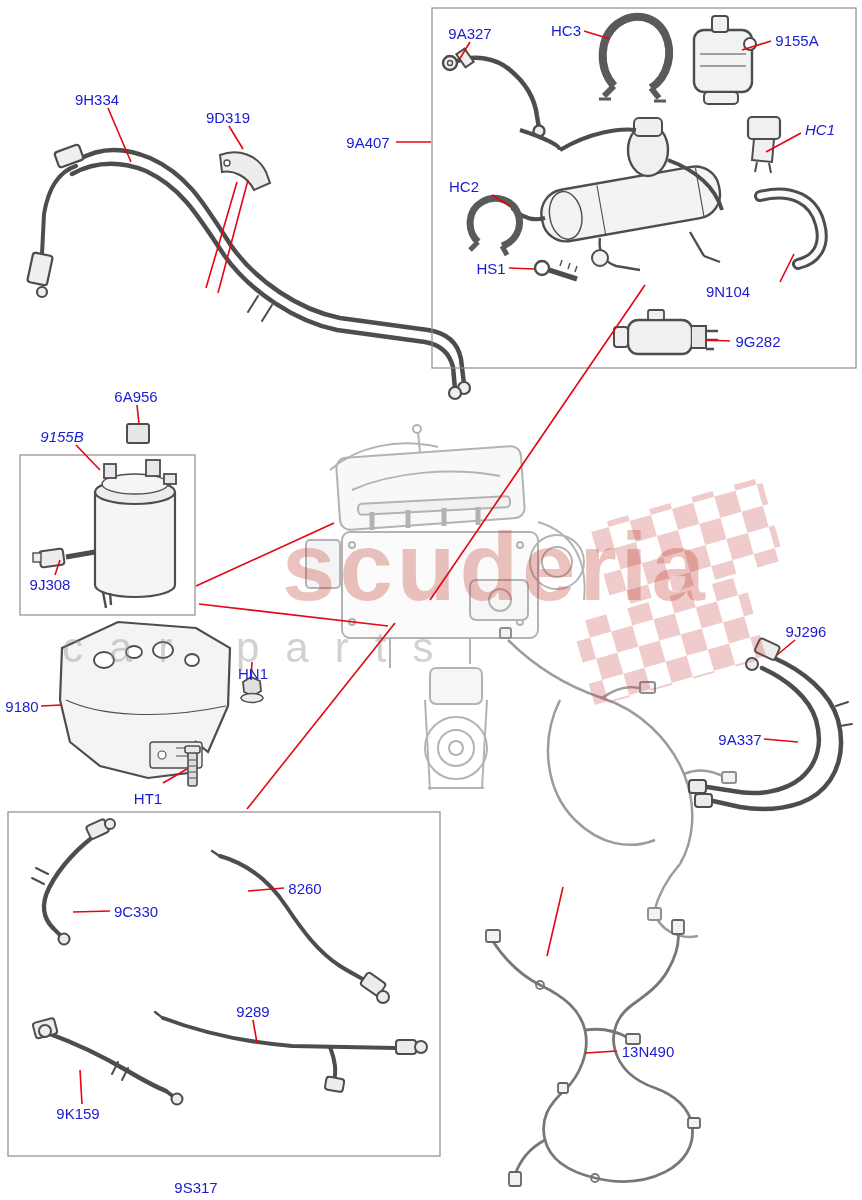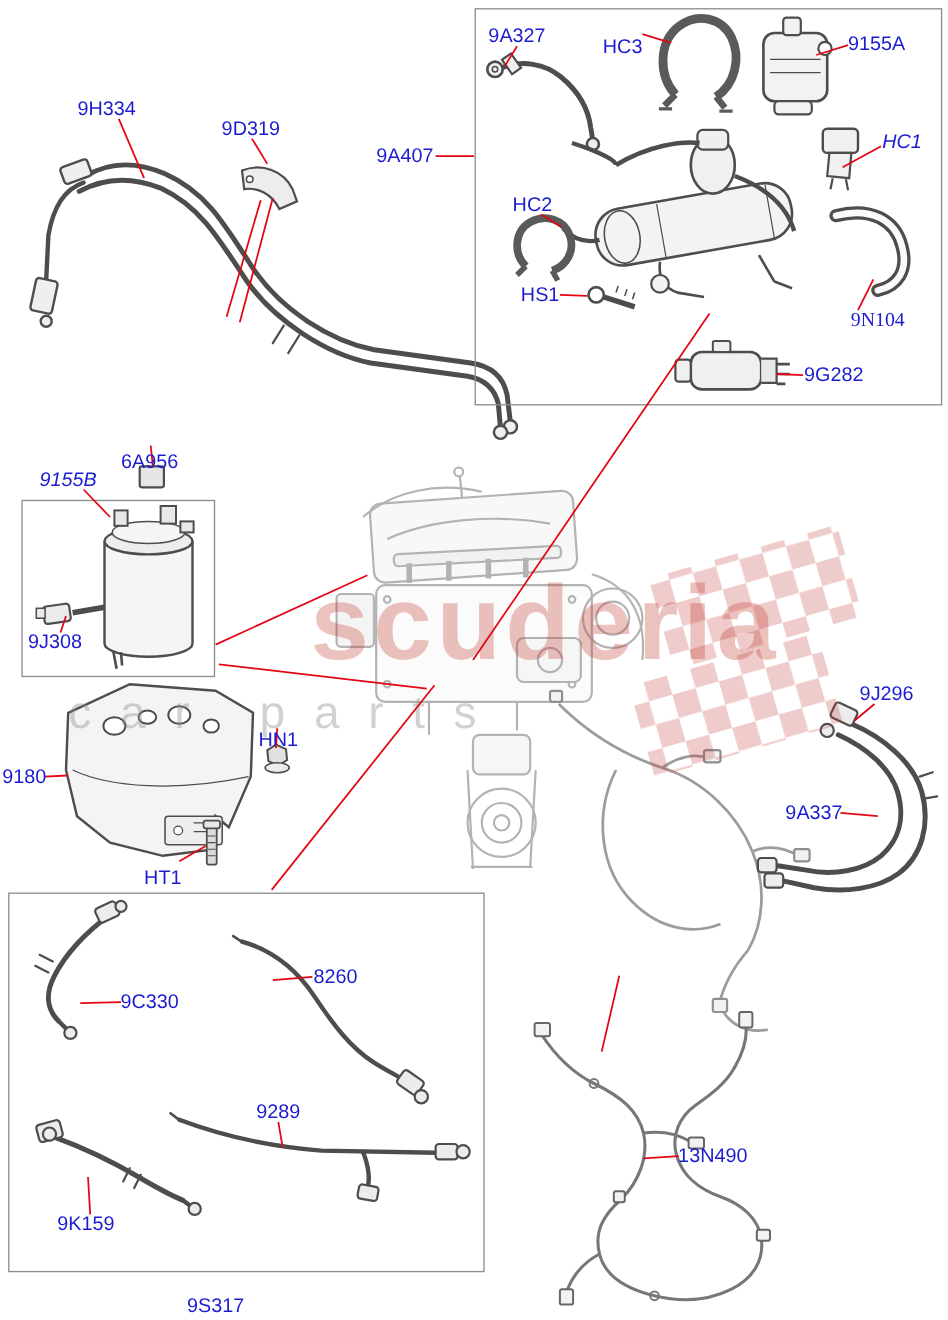--- a/index.html
+++ b/index.html
@@ -1,21 +1,21 @@
 <!DOCTYPE html>
 <html style="--label-color: #1b1bd0; --leader-color: #e30613;"><head>
 <meta charset="utf-8">
 <style>
   html,body{margin:0;padding:0;background:#fff;}
   #stage{position:relative;width:862px;height:1200px;background:#ffffff;overflow:hidden;
          font-family:"Liberation Sans",sans-serif;}
   #parts-svg,#overlay-svg,#watermark-layer{position:absolute;left:0;top:0;width:862px;height:1200px;pointer-events:none;}
   #label-layer{position:absolute;left:0;top:0;width:862px;height:1200px;}
   .part-label{position:absolute;transform:translate(-50%,-50%);
-              color:var(--label-color,#1b1bd0);font-size:18px;white-space:nowrap;cursor:pointer;}
+              color:var(--label-color,#1b1bd0);font-size:15px;white-space:nowrap;cursor:pointer;}
   .leader-line{fill:none;stroke:var(--leader-color,#e30613);stroke-width:1.6;}
   .panel-box{fill:none;stroke:#8c8c8c;stroke-width:1.2;}
   .wm-brand{position:absolute;left:282px;top:512px;font-size:96px;font-weight:bold;
             color:#c0392b;opacity:0.30;letter-spacing:4px;}
   .wm-tagline{position:absolute;left:62px;top:624px;font-size:42px;color:#8f8f8f;
               opacity:0.40;letter-spacing:26px;white-space:nowrap;}
 </style>
 </head>
 <body>
 
@@ -309,29 +309,29 @@
       <polyline points="284,888 248,891" class="leader-line"></polyline>
       <polyline points="253,1020 257,1043" class="leader-line"></polyline>
       <polyline points="82,1104 80,1070" class="leader-line"></polyline>
       <polyline points="617,1051 585,1053" class="leader-line"></polyline>
     </svg>
 
   <div id="label-layer">
       <div class="part-label" style="left: 97px; top: 99px;">9H334</div>
       <div class="part-label" style="left: 228px; top: 117px;">9D319</div>
       <div class="part-label" style="left: 470px; top: 33px;">9A327</div>
-      <div class="part-label" style="left: 566px; top: 30px; margin-top: 13px;">HC3</div>
+      <div class="part-label" style="left: 566px; top: 30px;">HC3</div>
       <div class="part-label" style="left: 797px; top: 40px;">9155A</div>
       <div class="part-label" style="left: 368px; top: 142px;">9A407</div>
       <div class="part-label" style="left: 820px; top: 129px; font-style: italic;">HC1</div>
-      <div class="part-label" style="left: 484px; top: 186px;">HC2</div>
+      <div class="part-label" style="left: 464px; top: 186px;">HC2</div>
       <div class="part-label" style="left: 491px; top: 268px;">HS1</div>
-      <div class="part-label" style="left: 798px; top: 291px; font-family: Liberation Serif, serif;">9N104</div>
+      <div class="part-label" style="left: 728px; top: 291px;">9N104</div>
       <div class="part-label" style="left: 758px; top: 341px;">9G282</div>
-      <div class="part-label" style="left: 136px; top: 420px; text-align: center;">6A956</div>
+      <div class="part-label" style="left: 136px; top: 396px; text-align: center;">6A956</div>
       <div class="part-label" style="left: 62px; top: 436px; font-style: italic;">9155B</div>
       <div class="part-label" style="left: 50px; top: 584px;">9J308</div>
       <div class="part-label" style="left: 22px; top: 706px;">9180</div>
       <div class="part-label" style="left: 253px; top: 653px; margin-top: 20px;">HN1</div>
       <div class="part-label" style="left: 148px; top: 788px; margin-top: 10px;">HT1</div>
       <div class="part-label" style="left: 806px; top: 631px;">9J296</div>
       <div class="part-label" style="left: 740px; top: 739px;">9A337</div>
       <div class="part-label" style="left: 136px; top: 911px;">9C330</div>
       <div class="part-label" style="left: 305px; top: 888px;">8260</div>
       <div class="part-label" style="left: 253px; top: 1011px;">9289</div>

